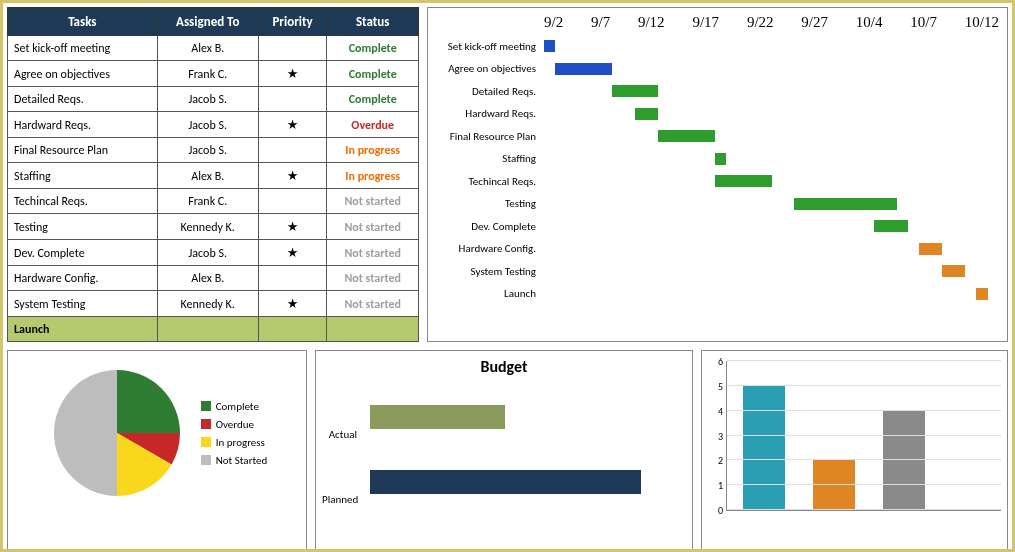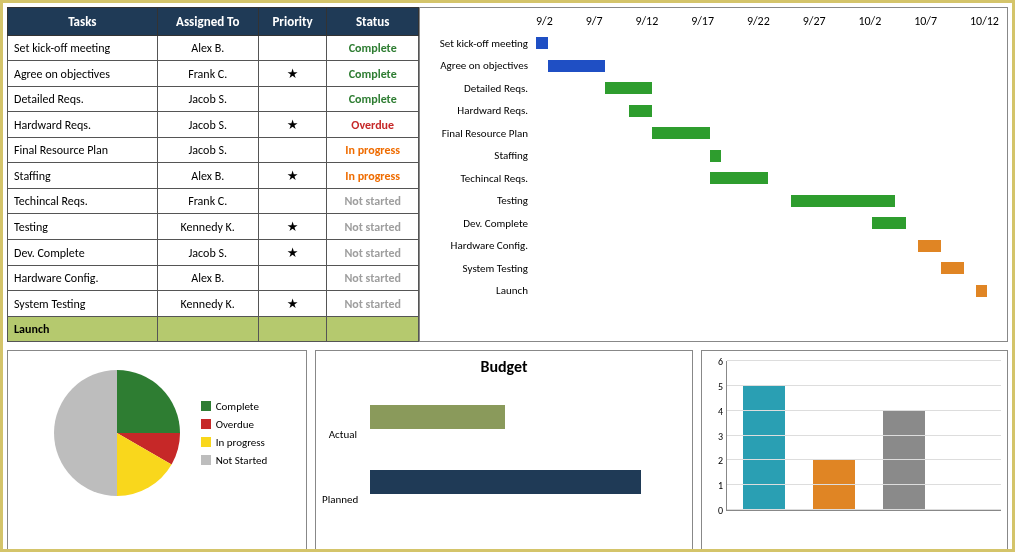--- a/index.html
+++ b/index.html
@@ -5,21 +5,21 @@
     * { box-sizing: border-box; }
     body {
       margin: 0;
       padding: 4px;
       font-family: Calibri, Arial, sans-serif;
       background: #fff;
       width: 1015px;
       height: 552px;
       border: 3px solid #d4c46a;
     }
-    .top { display: flex; }
+    .top { display: flex; gap: 8px; }
     .table-section { width: 412px; }
     table.tasks {
       width: 100%;
       border-collapse: collapse;
       font-size: 12px;
     }
     table.tasks th {
       background: #1f3a56;
       color: #fff;
       padding: 6px 4px;
@@ -39,21 +39,21 @@
     .status-inprogress { color: #ef6c00; font-weight: bold; }
     .status-notstarted { color: #9e9e9e; font-weight: bold; }
     .launch-row td { background: #b5c96e; font-weight: bold; }
     .star { font-size: 13px; }
     .gantt-section {
       flex: 1;
       border: 1px solid #888;
       padding: 4px 8px;
       position: relative;
     }
-    .gantt-header { display: flex; font-size: 12px; }
+    .gantt-header { display: flex; font-size: 15px; font-family: Liberation Serif, serif; }
     .gantt-label-col { width: 108px; }
     .gantt-dates { flex: 1; display: flex; justify-content: space-between; padding: 2px 0 4px; }
     .gantt-row { display: flex; align-items: center; height: 22.5px; font-size: 11px; }
     .gantt-row .label { width: 108px; text-align: right; padding-right: 8px; }
     .gantt-bar-area { flex: 1; position: relative; height: 12px; }
     .gantt-bar { position: absolute; height: 12px; }
 
     .bottom { display: flex; gap: 8px; margin-top: 8px; }
     .panel {
       border: 1px solid #888;
@@ -179,21 +179,21 @@
   <div class="gantt-section">
     <div class="gantt-header">
       <div class="gantt-label-col"></div>
       <div class="gantt-dates" id="gantt-dates">
           <span>9/2</span>
           <span>9/7</span>
           <span>9/12</span>
           <span>9/17</span>
           <span>9/22</span>
           <span>9/27</span>
-          <span>10/2</span>
+          <span>10/4</span>
           <span>10/7</span>
           <span>10/12</span>
         </div>
     </div>
     <div id="gantt-rows">
         <div class="gantt-row">
           <div class="label">Set kick-off meeting</div>
           <div class="gantt-bar-area">
             <div class="gantt-bar" style="left: 0%; width: 2.5%; background: rgb(31, 79, 196);"></div>
           </div>

